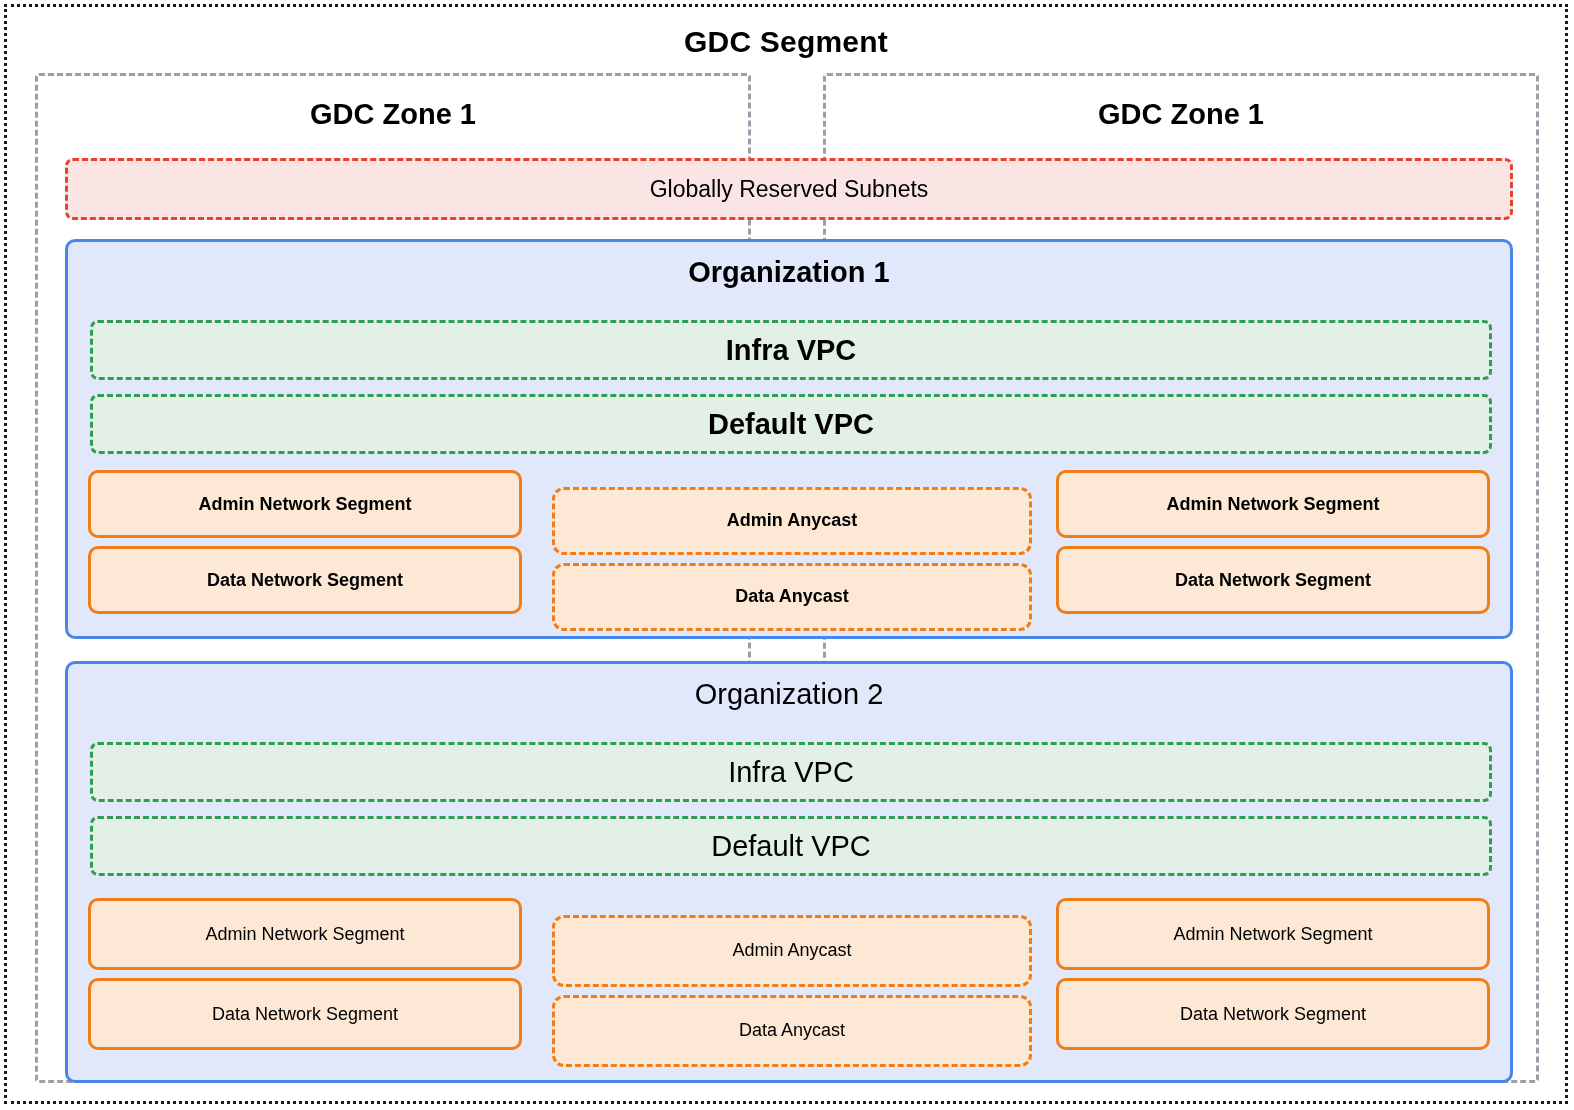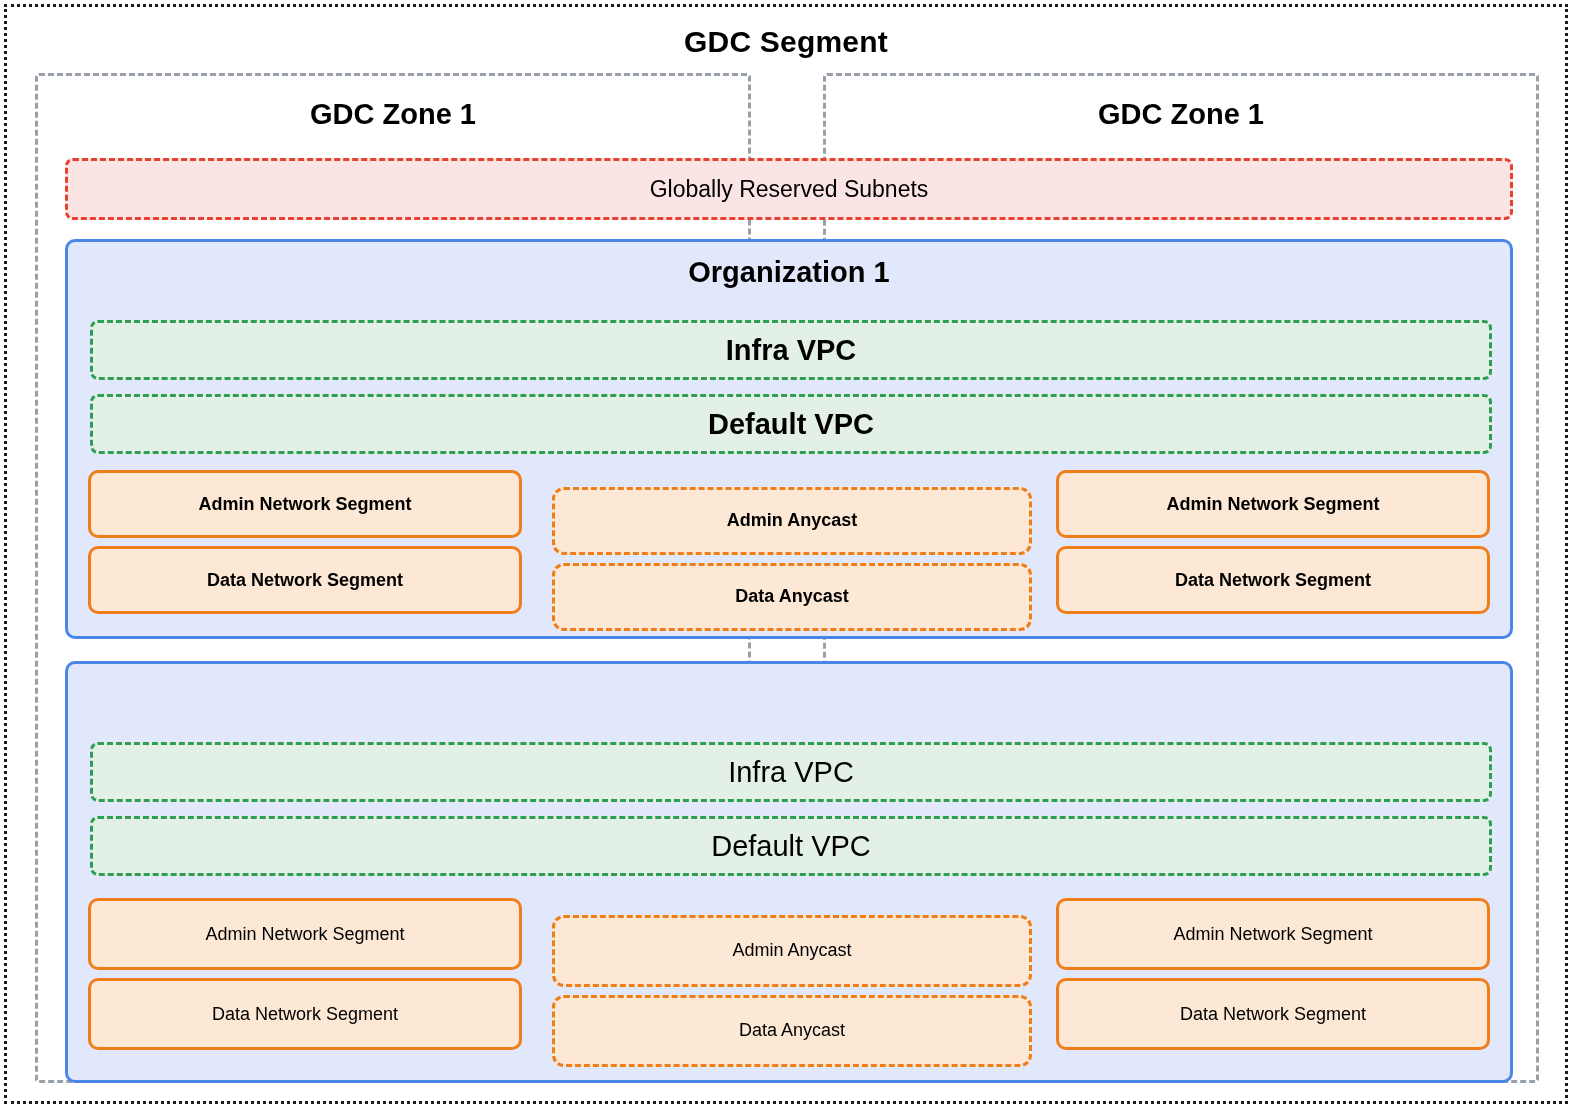--- a/index.html
+++ b/index.html
@@ -218,20 +218,21 @@
         <div class="seg seg-mid">
           <span>Data Anycast</span>
         </div>
         <div class="seg seg-right">
           <span>Data Network Segment</span>
         </div>
       </div>
     </div>
 
     <div class="org org-2">
+      <div class="org-title">Organization 2</div>
 
       <div class="vpc vpc-infra">
         <span>Infra VPC</span>
       </div>
 
       <div class="vpc vpc-default">
         <span>Default VPC</span>
       </div>
 
       <div class="seg-row seg-row-1">

